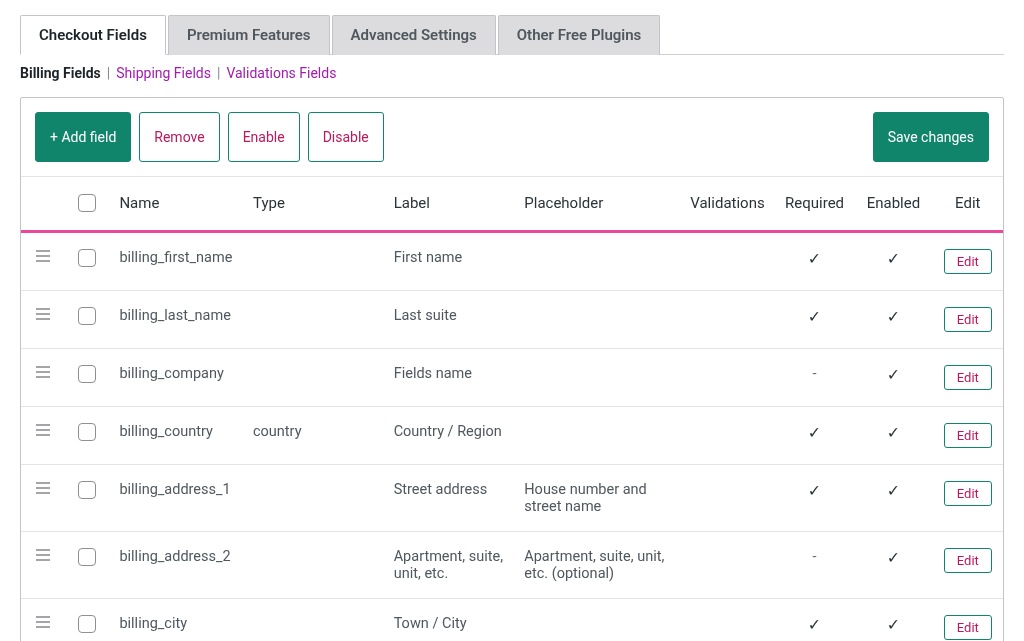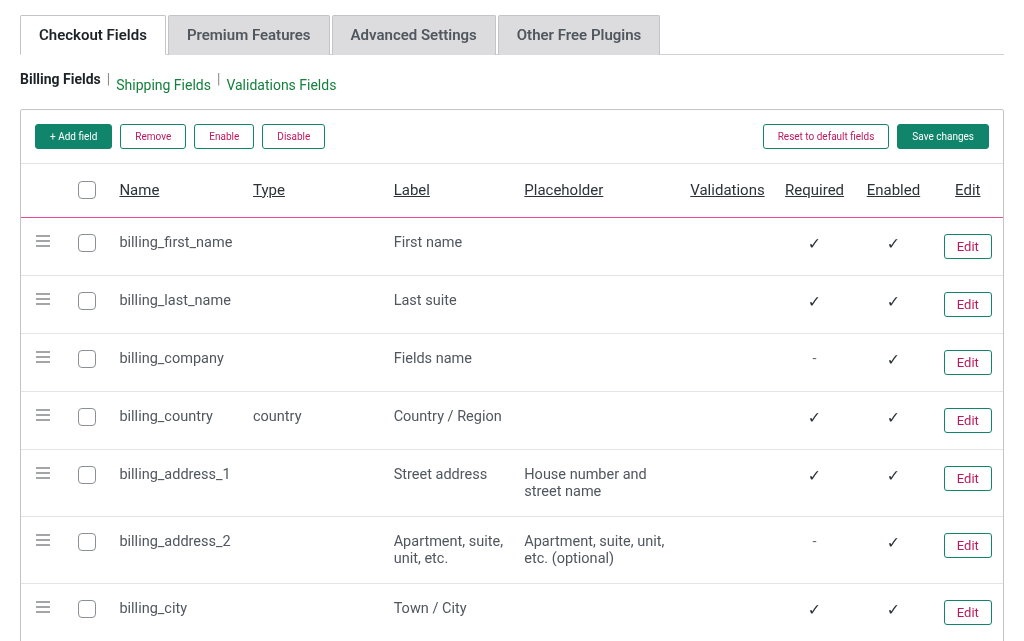--- a/index.html
+++ b/index.html
@@ -35,58 +35,57 @@
     border-bottom: 1px solid #fff;
   }
   .subnav {
     display: flex;
     align-items: center;
     gap: 6px;
     font-size: 14px;
     margin-bottom: 16px;
     color: #888;
   }
-  .subnav a { color: #15803d; text-decoration: none; margin-top: 12px; }
+  .subnav a { color: #a21caf; text-decoration: none; }
   .subnav .active-link { color: #1d2327; font-weight: 700; }
   .panel {
     border: 1px solid #c3c4c7;
     border-radius: 2px;
   }
   .toolbar {
     display: flex;
     justify-content: space-between;
     padding: 14px;
     border-bottom: 1px solid #e2e4e7;
   }
   .toolbar-group { display: flex; gap: 8px; }
   .btn {
     display: inline-flex;
     align-items: center;
     justify-content: center;
-    padding: 6px 14px;
+    padding: 16px 14px;
     border-radius: 3px;
-    font-size: 10px;
+    font-size: 14px;
     border: 1px solid transparent;
     cursor: pointer;
     background: transparent;
     font-family: inherit;
     white-space: nowrap;
   }
   .btn-primary { background: #11856b; color: #fff; border-color: #11856b; }
   .btn-outline { background: #fff; color: #be185d; border-color: #11856b; }
   .btn-small { padding: 4px 12px; font-size: 13px; }
   table { width: 100%; border-collapse: collapse; }
   thead th {
     text-align: left;
     font-weight: 400;
     color: #2c3338;
     padding: 16px 10px 18px 10px;
-    border-bottom: 1px solid #ec4899;
+    border-bottom: 3px solid #ec4899;
     font-size: 15px;
-    text-decoration: underline;
   }
   tbody td {
     padding: 16px 10px;
     border-bottom: 1px solid #e2e4e7;
     vertical-align: top;
     color: #50575e;
     font-size: 14.5px;
   }
   .col-handle { width: 44px; text-align: center; }
   .col-check { width: 44px; text-align: center; }
@@ -138,21 +137,20 @@
 
 <div class="panel">
   <div class="toolbar">
     <div class="toolbar-group">
       <button class="btn btn-primary">+ Add field</button>
       <button class="btn btn-outline">Remove</button>
       <button class="btn btn-outline">Enable</button>
       <button class="btn btn-outline">Disable</button>
     </div>
     <div class="toolbar-group">
-      <button class="btn btn-outline">Reset to default fields</button>
       <button class="btn btn-primary">Save changes</button>
     </div>
   </div>
 
   <table>
     <thead>
       <tr>
         <th class="col-handle"></th>
         <th class="col-check check-cell">
           <span class="chk"></span>

